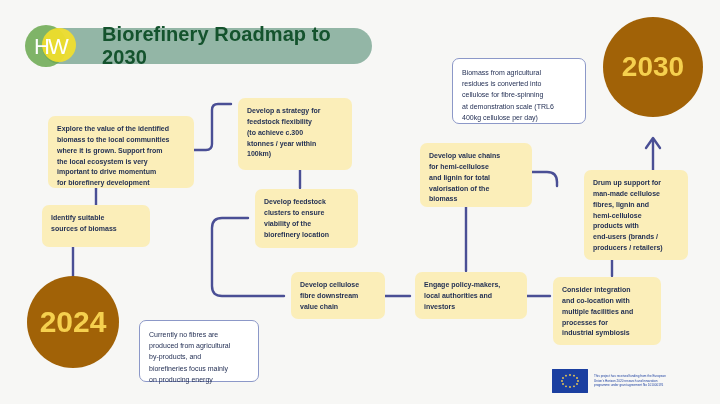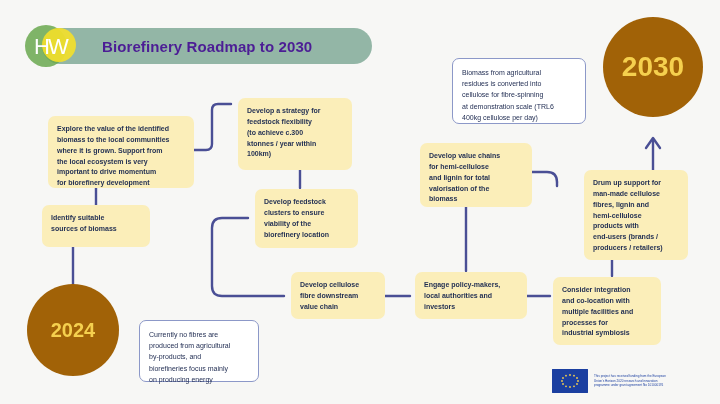--- a/index.html
+++ b/index.html
@@ -14,35 +14,35 @@
   
   #wires{position:absolute;left:0;top:0;width:720px;height:404px;pointer-events:none;}
 
   
   .title-bar{
     position:absolute;left:42px;top:28px;width:330px;height:36px;
     background:#93b6a6;border-radius:18px;
     display:flex;align-items:center;
   }
   .title-text{
-    margin-left:60px;color:#4c1d95;font-size:15px;font-weight:bold;
+    margin-left:60px;color:#14532d;font-size:20px;font-weight:bold;
     letter-spacing:.1px;
   }
   .logo{
     position:absolute;left:20px;top:22px;width:62px;height:48px;
   }
 
   
   .year-circle{
     position:absolute;border-radius:50%;
     background:#a16207;
     display:flex;align-items:center;justify-content:center;
     color:#f5d04e;font-weight:bold;
   }
-  #year-2024{left:27px;top:284px;width:92px;height:92px;font-size:20px;}
+  #year-2024{left:27px;top:276px;width:92px;height:92px;font-size:30px;}
   #year-2030{left:603px;top:17px;width:100px;height:100px;font-size:28px;}
 
   
   .step{
     position:absolute;
     background:#fbeeb9;border-radius:7px;
     color:#1f2d52;font-size:7px;font-weight:bold;
     line-height:1.55;
     padding:8px 9px;
     box-sizing:border-box;

